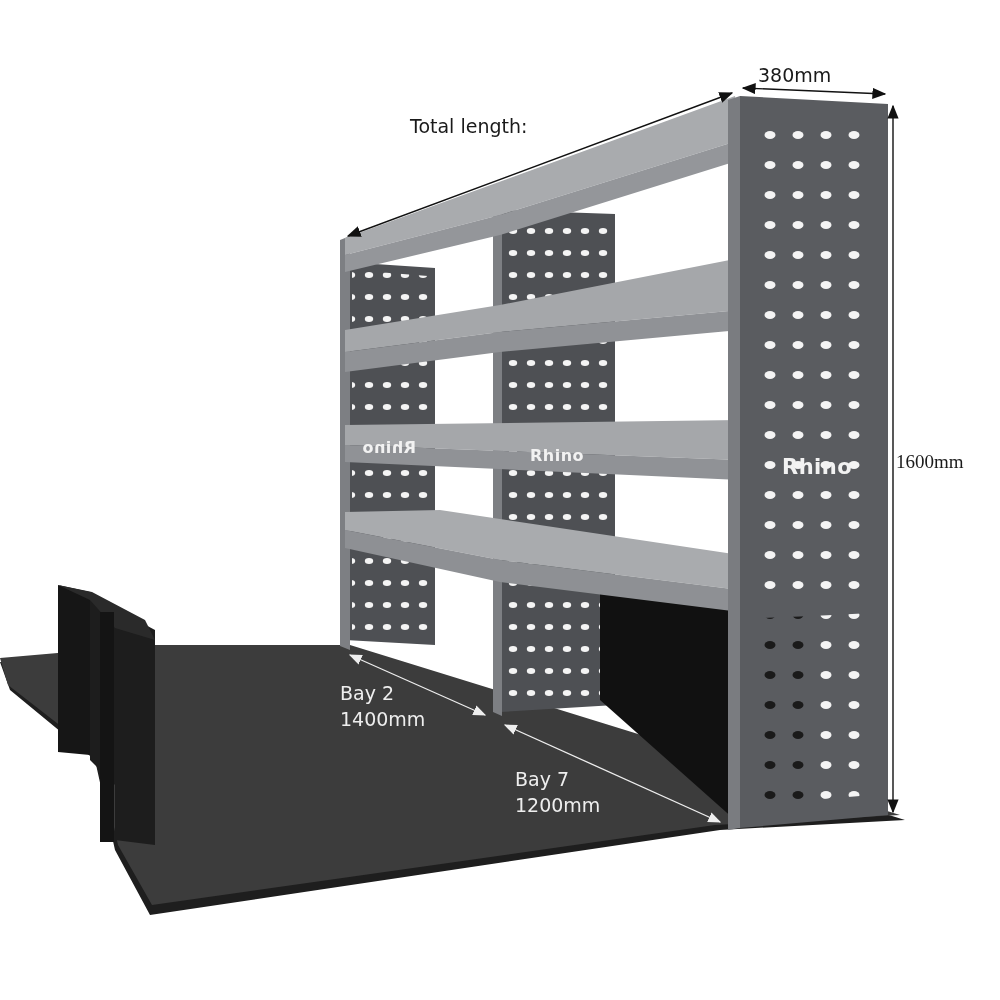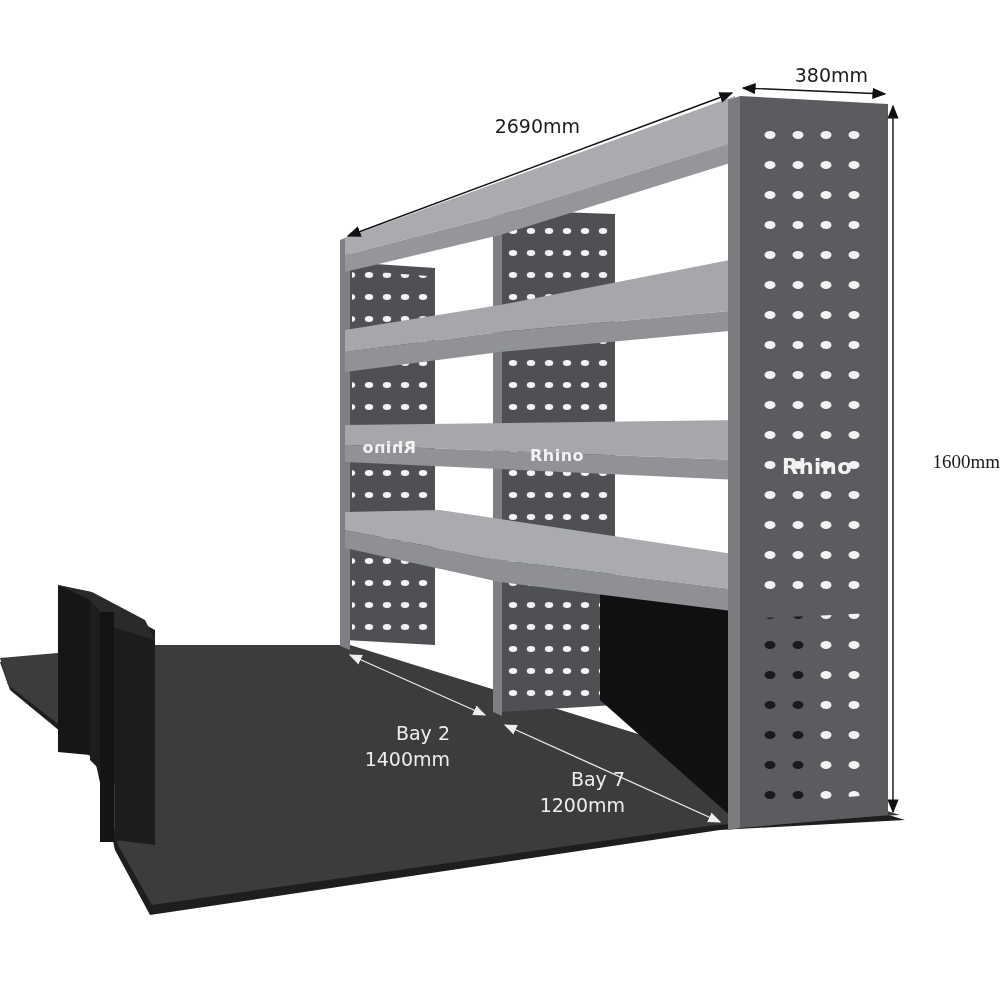--- a/index.html
+++ b/index.html
@@ -1,18 +1,18 @@
 <!DOCTYPE html>
 <html><head>
 <meta charset="utf-8">
 <style>
   html, body { margin:0; padding:0; background:#ffffff; }
   body { width:1000px; height:1000px; position:relative; overflow:hidden; font-family:"DejaVu Sans", sans-serif; }
   #scene { position:absolute; left:0; top:0; width:1000px; height:1000px; }
-  .label { position:absolute; text-align:right; font-family:"DejaVu Sans", sans-serif; font-size:19px; line-height:26px; color:#1a1a1a; }
+  .label { position:absolute; text-align:left; font-family:"DejaVu Sans", sans-serif; font-size:19px; line-height:26px; color:#1a1a1a; }
   .label.light { color:#eeeeee; }
   .logo { position:absolute; font-family:"DejaVu Sans", sans-serif; font-weight:bold; color:#f2f2f2; letter-spacing:0.5px; }
 </style>
 </head>
 <body>
 
 <svg id="scene" viewBox="0 0 1000 1000" xmlns="http://www.w3.org/2000/svg">
   <defs>
     <pattern id="holes-end" x="0" y="0" width="28" height="30" patternUnits="userSpaceOnUse">
       <ellipse cx="14" cy="15" rx="5.5" ry="4" fill="#f4f4f4"></ellipse>
@@ -101,24 +101,24 @@
   <g>
     <line x1="505" y1="725" x2="720" y2="822" stroke="#eee" stroke-width="1.3" marker-start="url(#arrow-light)" marker-end="url(#arrow-light)"></line>
   </g>
 </svg>
 
 <div class="logo" style="left:362px; top:438px; font-size:16px; transform:scaleX(-1);">Rhino</div>
 <div class="logo" style="left:530px; top:446px; font-size:16px;">Rhino</div>
 <div class="logo" style="left:782px; top:455px; font-size:21px;">Rhino</div>
 
 <div class="label" style="left:410px; top:113px; width:170px;">
-  <div>2690mm</div>
+  <div>Total length:</div>
 </div>
 <div class="label" style="left:758px; top:62px; width:110px;">380mm</div>
 <div class="label" style="left:896px; top:449px; width:104px;font-family:Liberation Serif, serif;">1600mm</div>
-<div class="label light" style="left:340px; top:720px; width:110px;">
+<div class="label light" style="left:340px; top:680px; width:110px;">
   <div>Bay 2</div>
   <div>1400mm</div>
 </div>
 <div class="label light" style="left:515px; top:766px; width:110px;">
   <div>Bay 7</div>
   <div>1200mm</div>
 </div>
 
 </body></html>

